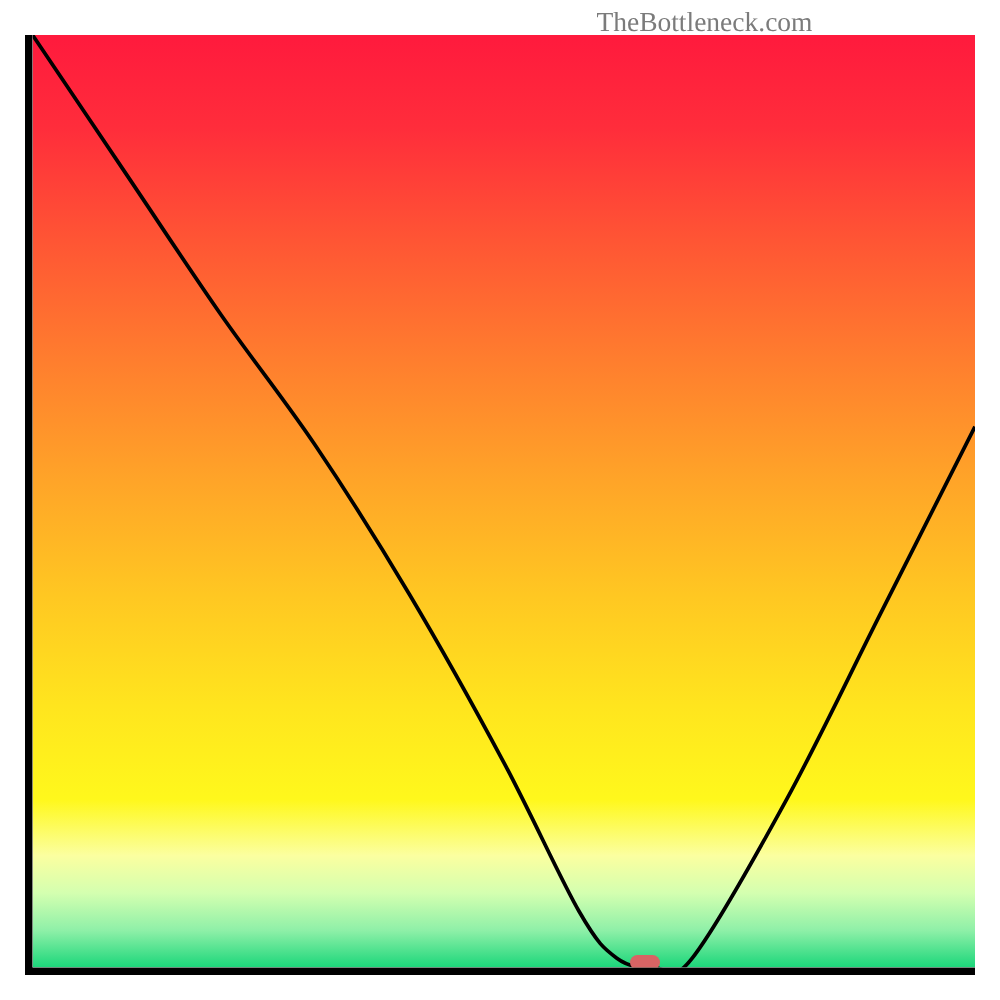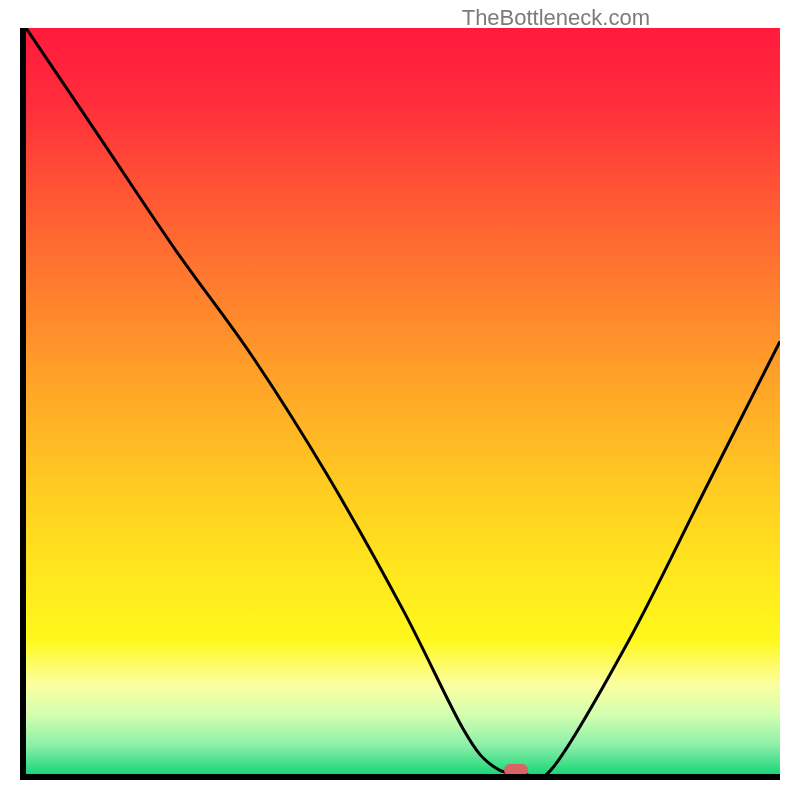--- a/index.html
+++ b/index.html
@@ -7,20 +7,21 @@
     padding: 0;
     width: 800px;
     height: 800px;
     background: #ffffff;
     font-family: Arial, sans-serif;
   }
   .container {
     position: relative;
     width: 660px;
     height: 800px;
+    font-family: Liberation Serif, serif;
   }
   .watermark {
     position: absolute;
     top: 5px;
     right: 10px;
     color: #7b7b7b;
     font-size: 22px;
     font-weight: 500;
     z-index: 10;
   }

